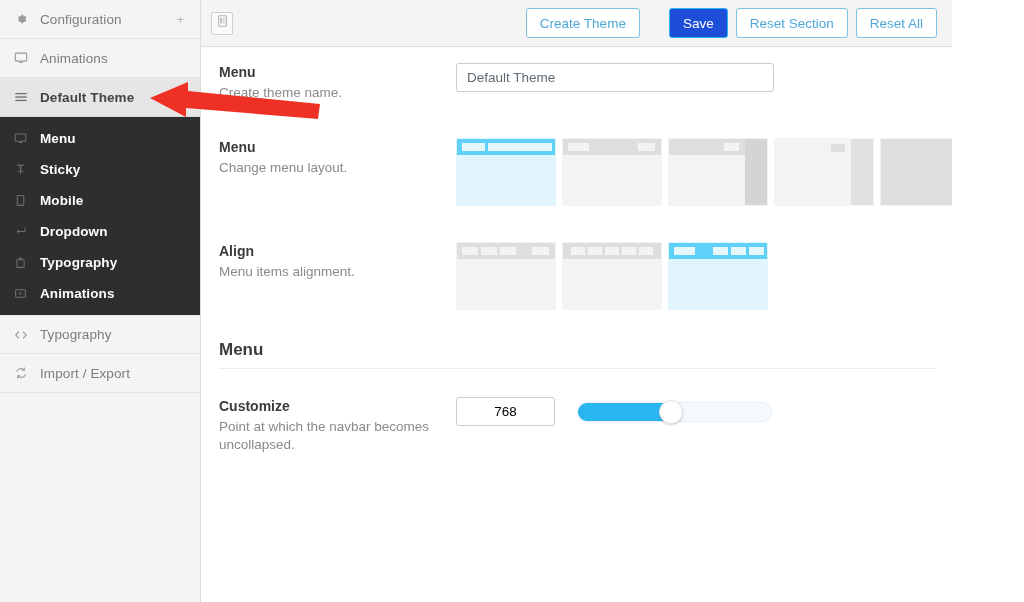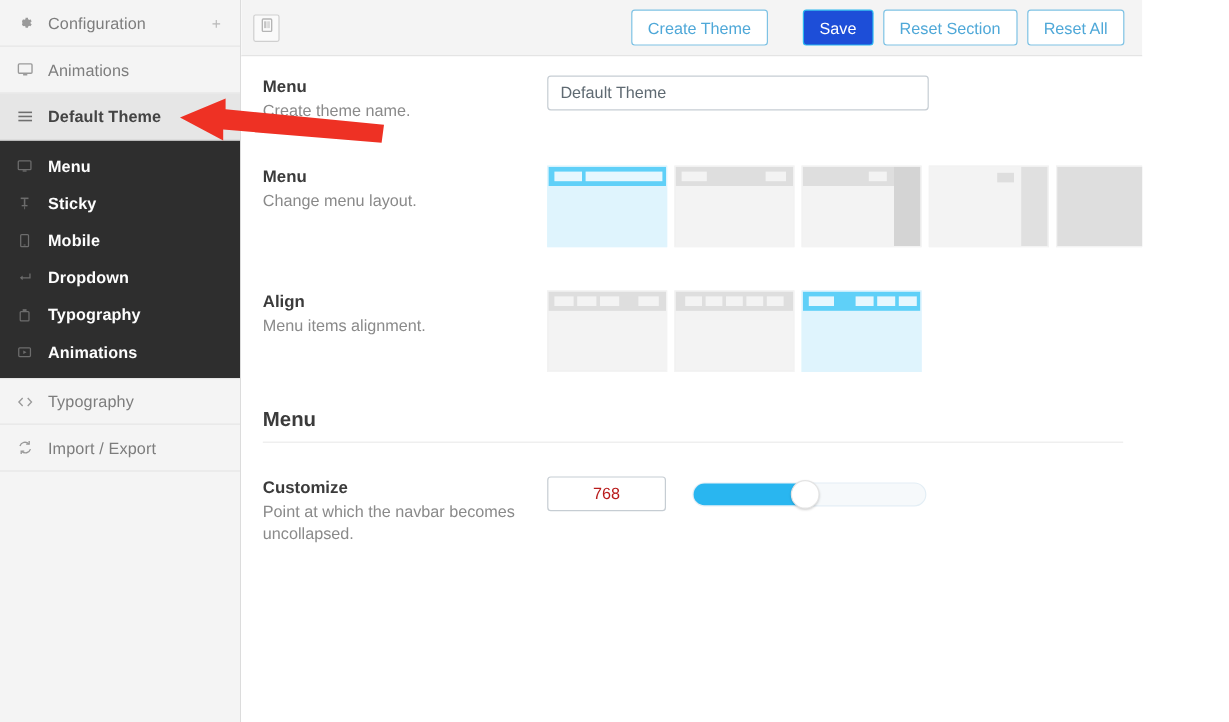--- a/index.html
+++ b/index.html
@@ -167,21 +167,21 @@
     font-family: "Liberation Sans", sans-serif;
     outline: none;
   }
   .num-input {
     width: 99px;
     height: 29px;
     border: 1px solid #c6cdd3;
     border-radius: 3px;
     background: #fff;
     font-size: 13.5px;
-    color: #b91c1c;
+    color: #000000;
     text-align: center;
     font-family: "Liberation Sans", sans-serif;
     outline: none;
   }
 
   
   .thumbs { display: flex; }
   .thumb {
     width: 100px;
     height: 68px;

